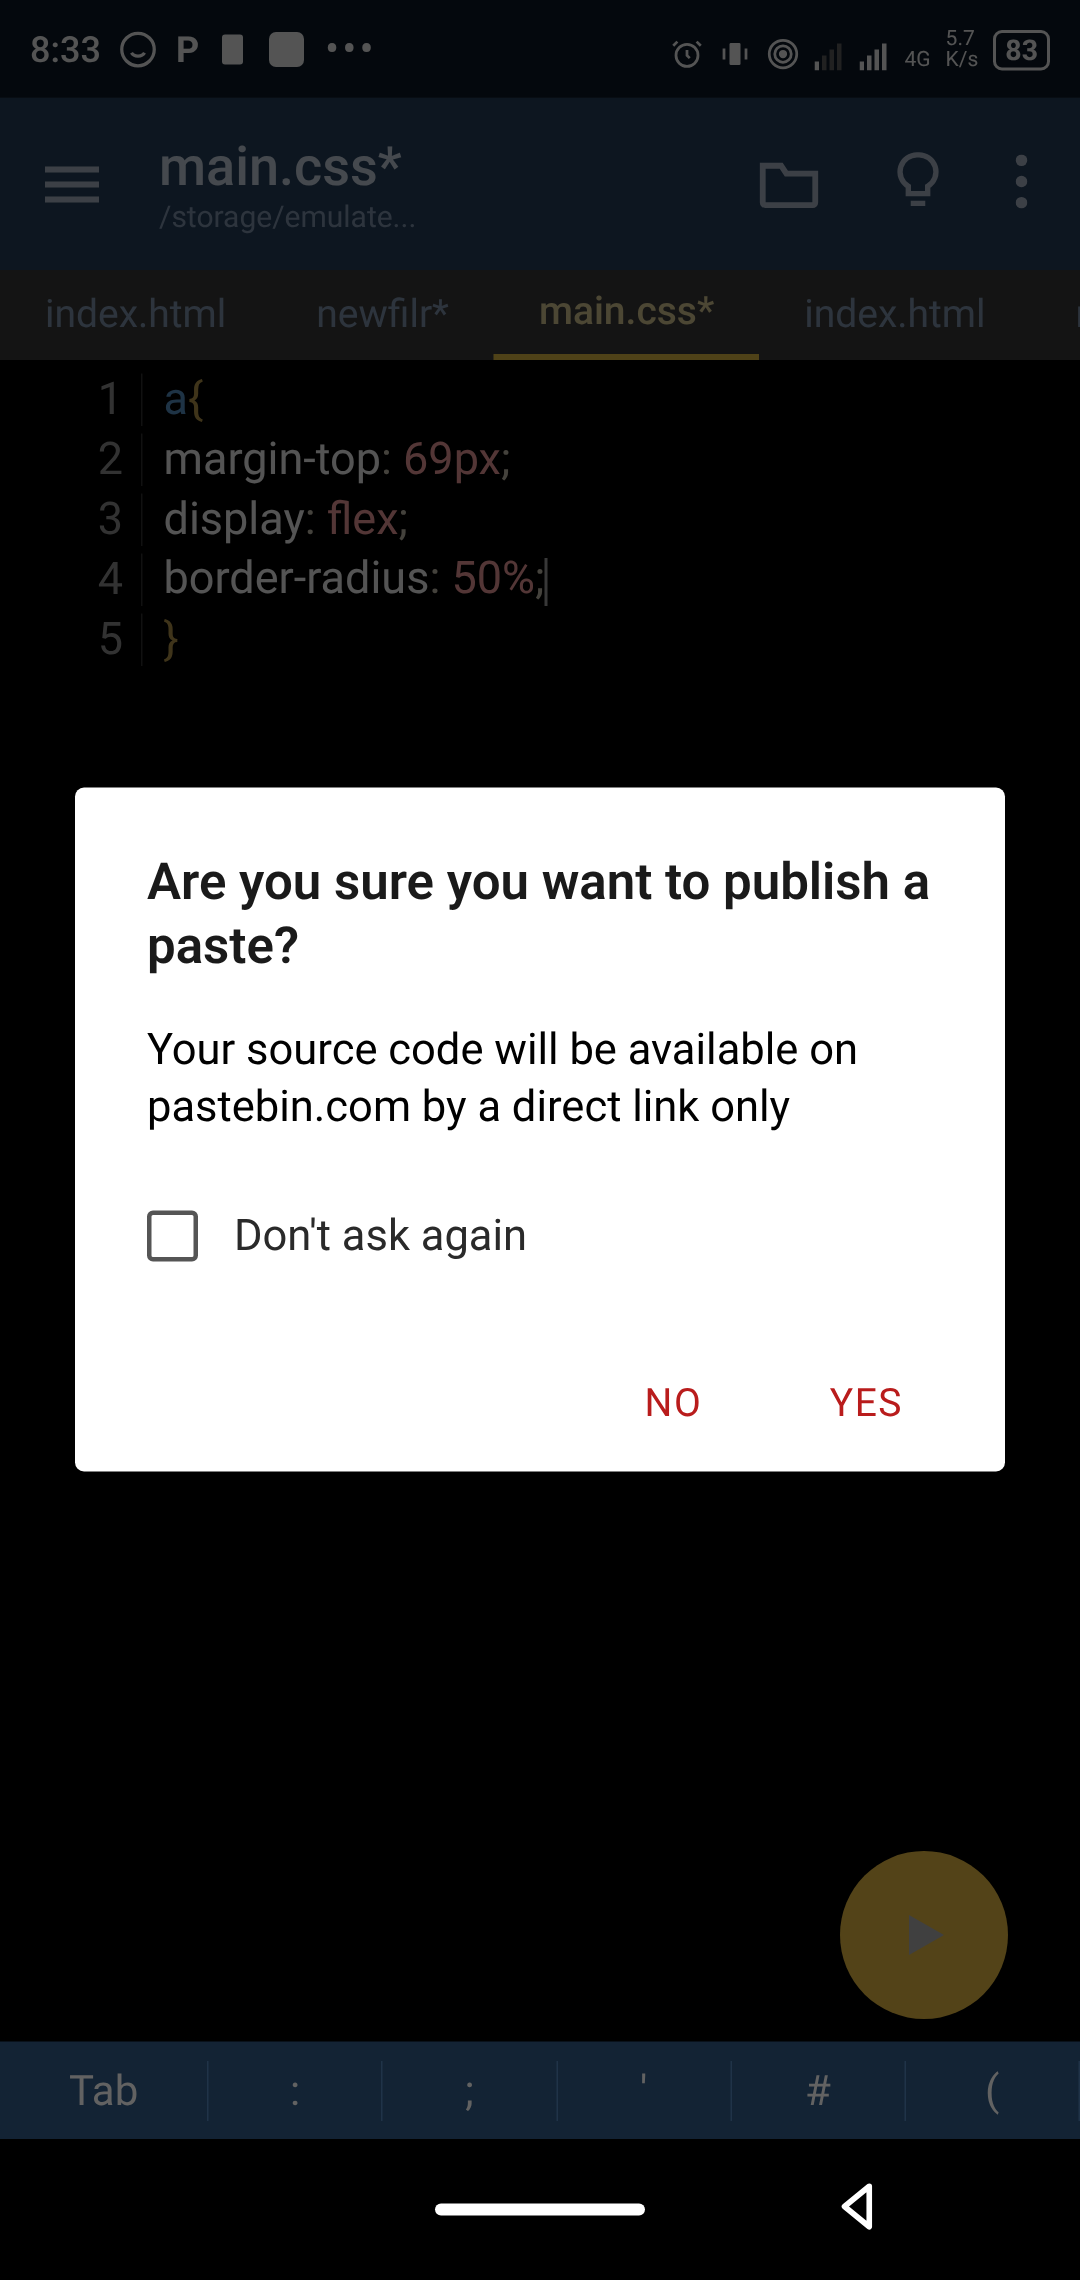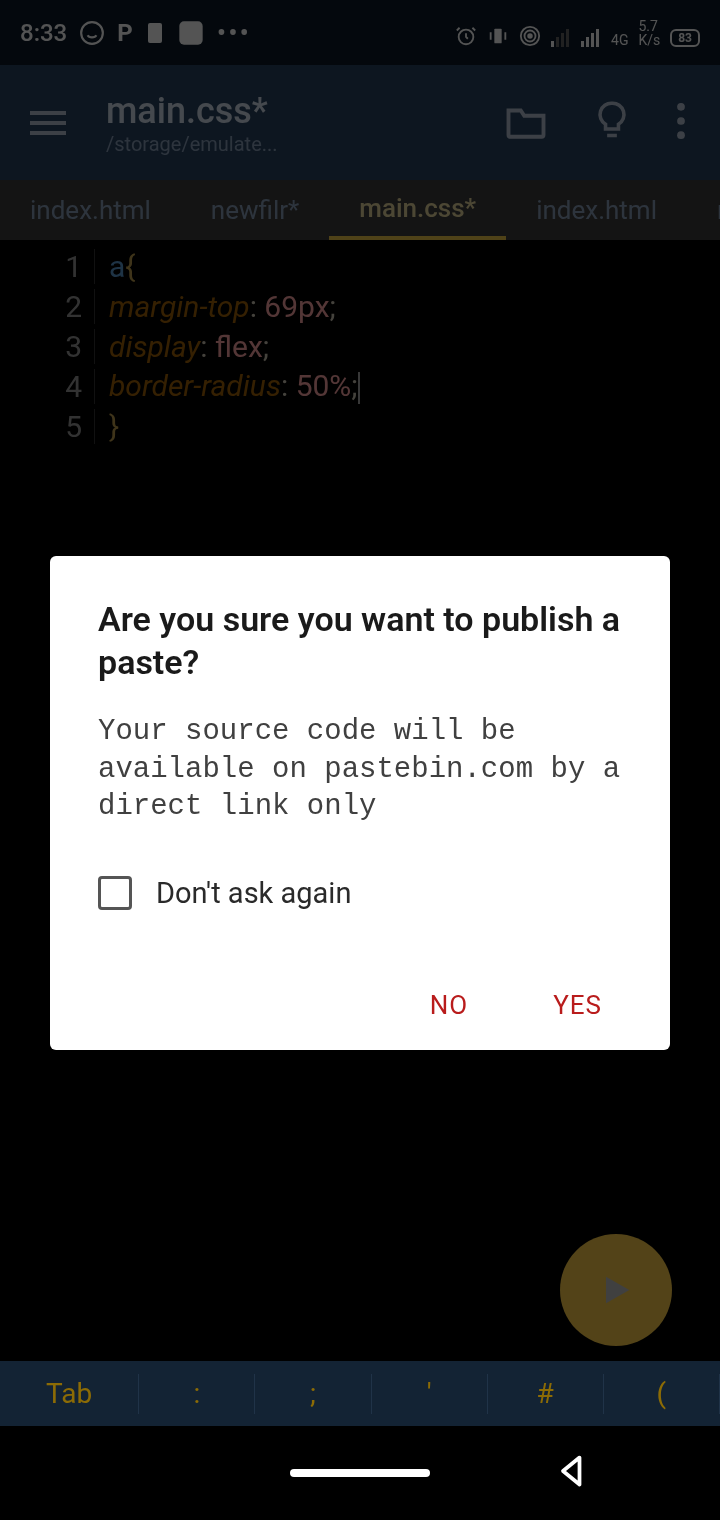--- a/index.html
+++ b/index.html
@@ -5,21 +5,21 @@
     * { margin: 0; padding: 0; box-sizing: border-box; font-family: -apple-system, BlinkMacSystemFont, 'Segoe UI', Roboto, sans-serif; }
     body { width: 720px; height: 1520px; background: #000; overflow: hidden; position: relative; }
     
     
     .status-bar { height: 65px; background: #0d1b2a; display: flex; justify-content: space-between; align-items: center; padding: 0 20px; color: #fff; font-size: 24px; }
     .status-left { display: flex; align-items: center; gap: 12px; }
     .status-right { display: flex; align-items: flex-end; gap: 10px; font-size: 18px; }
     .status-clock { font-weight: 500; }
     .status-icon { display: inline-flex; align-items: center; }
     .dots { letter-spacing: 2px; font-size: 28px; line-height: 0; }
-    .battery-box { border: 2px solid #fff; border-radius: 6px; padding: 0 6px; font-size: 12px; font-weight: bold; }
+    .battery-box { border: 2px solid #fff; border-radius: 6px; padding: 0 6px; font-size: 19px; font-weight: bold; }
     .net-text { font-size: 14px; line-height: 1; }
     
     
     .dimmed { filter: brightness(0.6); }
     
     
     .app-header { height: 115px; background: #2a4563; display: flex; align-items: center; padding: 0 15px 0 30px; gap: 40px; }
     .hamburger { display: flex; flex-direction: column; gap: 6px; }
     .hamburger span { width: 36px; height: 4px; background: #b8c5d6; }
     .header-titles { flex: 1; }
@@ -33,43 +33,43 @@
     .tab { padding: 0 30px; color: #8aa0bb; font-size: 26px; white-space: nowrap; height: 100%; display: flex; align-items: center; }
     .tab.active { color: #e8d89f; border-bottom: 4px solid #f0c94b; font-weight: 500; }
     
     
     .editor { background: #000; min-height: 300px; padding: 6px 0; font-family: 'Courier New', monospace; font-size: 30px; }
     .editor-line { display: flex; align-items: center; height: 40px; }
     .gutter { width: 95px; text-align: right; padding-right: 12px; color: #9a9a9a; border-right: 1px solid #333; }
     .code { padding-left: 14px; white-space: pre; }
     .tok-sel { color: #5d9cd4; }
     .tok-brace { color: #c0a050; }
-    .tok-prop { color: #a16207; font-style: italic; }
+    .tok-prop { color: #ffffff; }
     .tok-val { color: #fca5a5; }
     .tok-punc { color: #d0c8b8; }
     .cursor { display: inline-block; width: 2px; height: 32px; background: #aaa; vertical-align: middle; }
     
     
     .overlay { position: absolute; top: 0; left: 0; right: 0; bottom: 0; background: rgba(0,0,0,0.45); display: flex; align-items: flex-start; justify-content: center; padding-top: 525px; }
-    .dialog { width: 620px; background: #fff; border-radius: 6px; padding: 42px 48px 30px; margin-top: 31px; }
+    .dialog { width: 620px; background: #fff; border-radius: 6px; padding: 42px 48px 30px; }
     .dialog-title { font-size: 34px; font-weight: 600; color: #1a1a1a; line-height: 1.25; }
-    .dialog-body { margin-top: 30px; font-size: 29px; color: #404040; line-height: 1.3; font-family: Liberation Mono, monospace; }
+    .dialog-body { margin-top: 30px; font-size: 29px; color: #000000; line-height: 1.3; }
     .dialog-check { margin-top: 50px; display: flex; align-items: center; gap: 24px; }
     .checkbox { width: 34px; height: 34px; border: 3px solid #555; border-radius: 4px; }
     .check-label { font-size: 29px; color: #2a2a2a; }
     .dialog-actions { margin-top: 80px; display: flex; justify-content: flex-end; gap: 85px; padding-right: 20px; }
     .dlg-btn { background: none; border: none; font-size: 26px; font-weight: 400; color: #b91c1c; letter-spacing: 1px; }
     
     
     .fab { position: absolute; bottom: 174px; right: 48px; width: 112px; height: 112px; background: #8a7028; border-radius: 50%; display: flex; align-items: center; justify-content: center; }
     .fab svg { fill: #6b6b6b; }
     
     
     .bottom-bar { position: absolute; bottom: 94px; left: 0; right: 0; height: 65px; background: #1f3a56; display: flex; align-items: center; }
-    .bottom-item { flex: 1; text-align: center; color: #eab308; font-size: 28px; border-right: 1px solid #365578; height: 40px; display: flex; align-items: center; justify-content: center; }
+    .bottom-item { flex: 1; text-align: center; color: #a3a3a3; font-size: 28px; border-right: 1px solid #365578; height: 40px; display: flex; align-items: center; justify-content: center; }
     .bottom-item:first-child { flex: 1.2; }
     
     
     .nav-bar { position: absolute; bottom: 0; left: 0; right: 0; height: 94px; background: #000; display: flex; align-items: center; justify-content: center; }
     .nav-pill { width: 140px; height: 8px; background: #fff; border-radius: 4px; }
     .nav-back { position: absolute; right: 130px; }
   </style>
 </head>
 <body>
 

